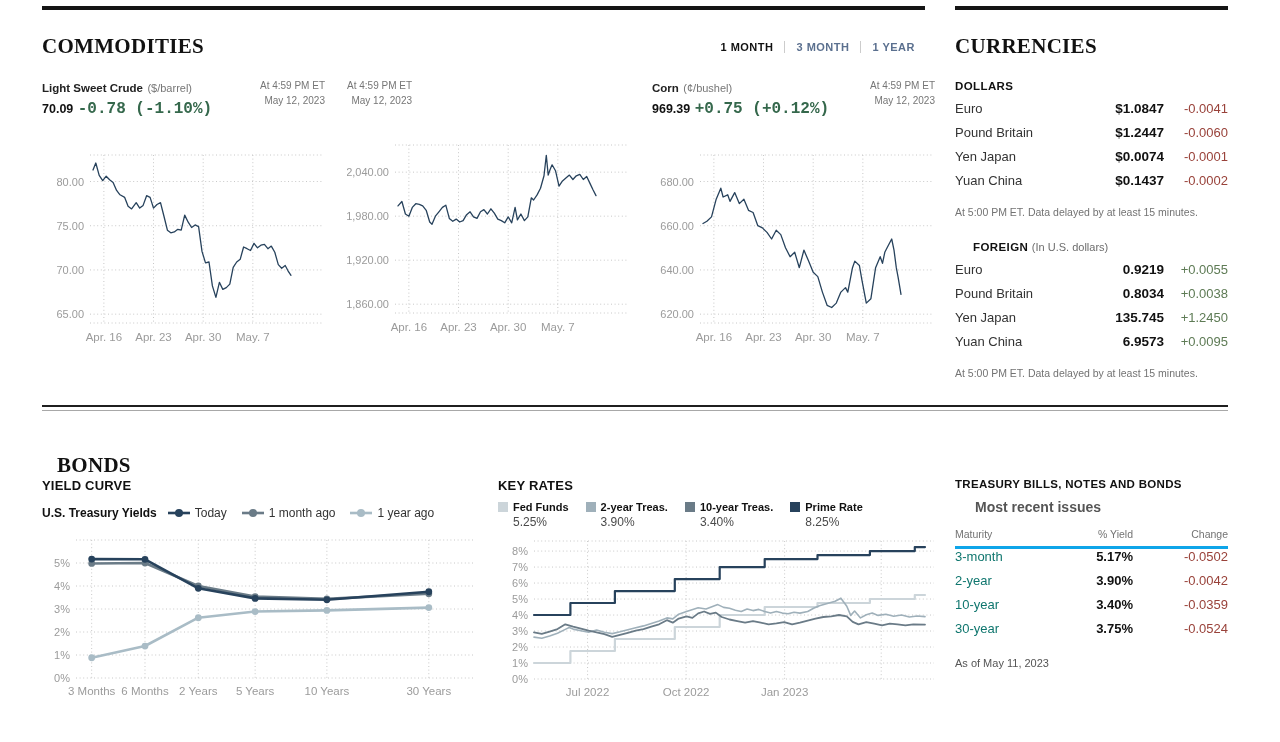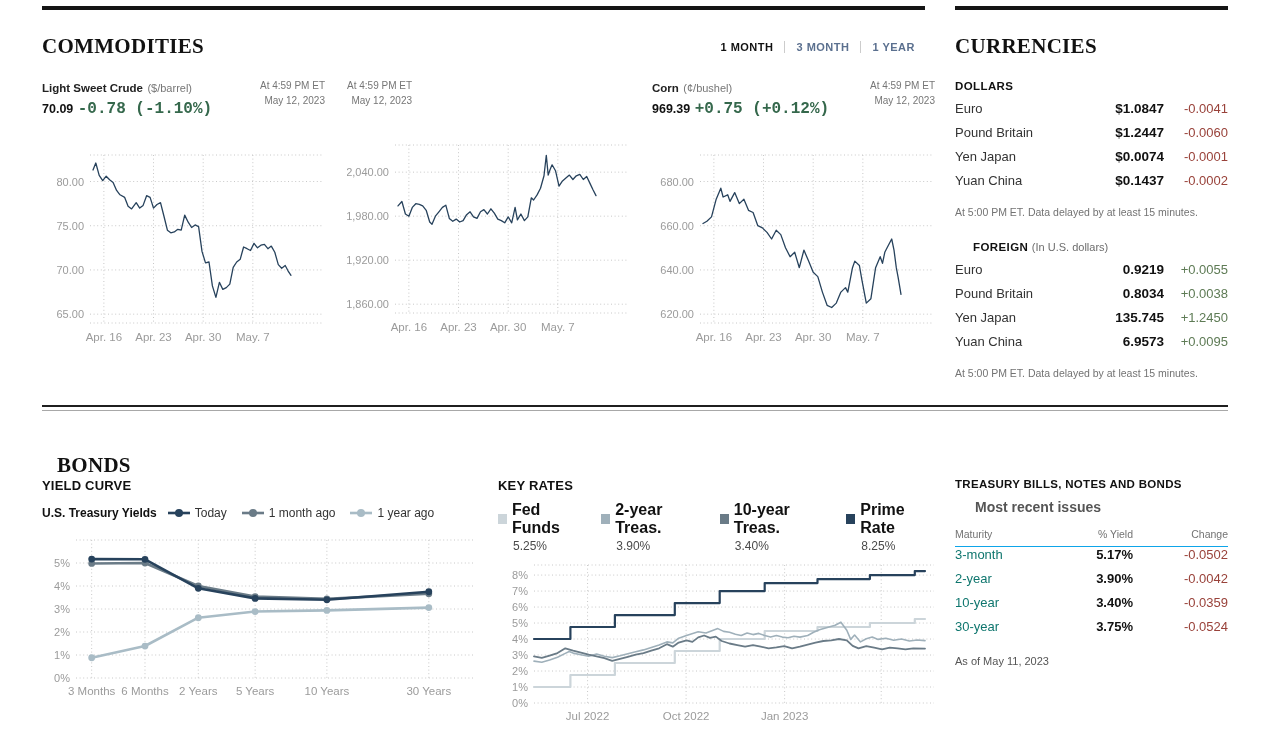--- a/index.html
+++ b/index.html
@@ -38,27 +38,27 @@
   .footnote{margin-top:9px;font-size:10.5px;color:#737373;}
   
   .divider{height:3px;border-top:2px solid #1f1f1f;border-bottom:1px solid #a8a8a8;}
   
   .col-heading{font-size:13px;font-weight:700;letter-spacing:.2px;color:#111;}
   .yc-legend{display:flex;align-items:center;margin-top:13px;font-size:12px;color:#333;}
   .yc-legend-title{font-weight:700;color:#111;margin-right:10px;}
   .yc-item{display:flex;align-items:center;margin-right:14px;}
   .yc-item svg{margin-right:4px;}
   .kr-legend{display:flex;gap:17px;margin-top:8px;}
-  .kr-item .kr-top{display:flex;align-items:center;font-size:16px;font-weight:700;color:#111;}
+  .kr-item .kr-top{display:flex;align-items:center;font-size:11px;font-weight:700;color:#111;}
   .kr-item svg{margin-right:5px;}
   .kr-val{margin-left:15px;font-size:12px;color:#4a4a4a;margin-top:2px;}
   
   .t-heading{font-size:11.5px;font-weight:700;letter-spacing:.3px;color:#111;}
   .t-sub{margin-top:9px;font-size:14px;font-weight:700;color:#555;margin-left:20px;}
-  .t-cols{display:flex;margin-top:13px;padding-bottom:6px;border-bottom:1px solid #0ea5e9;
+  .t-cols{display:flex;margin-top:13px;padding-bottom:6px;border-bottom:3px solid #0ea5e9;
           font-size:10.5px;color:#737373;}
   .t-col-m{flex:1;}
   .t-col-y{width:80px;text-align:right;}
   .t-col-c{width:95px;text-align:right;}
   .t-row{display:flex;align-items:baseline;height:24px;font-size:13px;}
   .t-row:first-of-type{margin-top:7px;}
   .t-mat{flex:1;color:#0f766e;}
   .t-yield{width:80px;text-align:right;font-weight:700;color:#111;}
   .t-chg{width:95px;text-align:right;}
   .t-note{margin-top:12px;font-size:11px;color:#555;}

